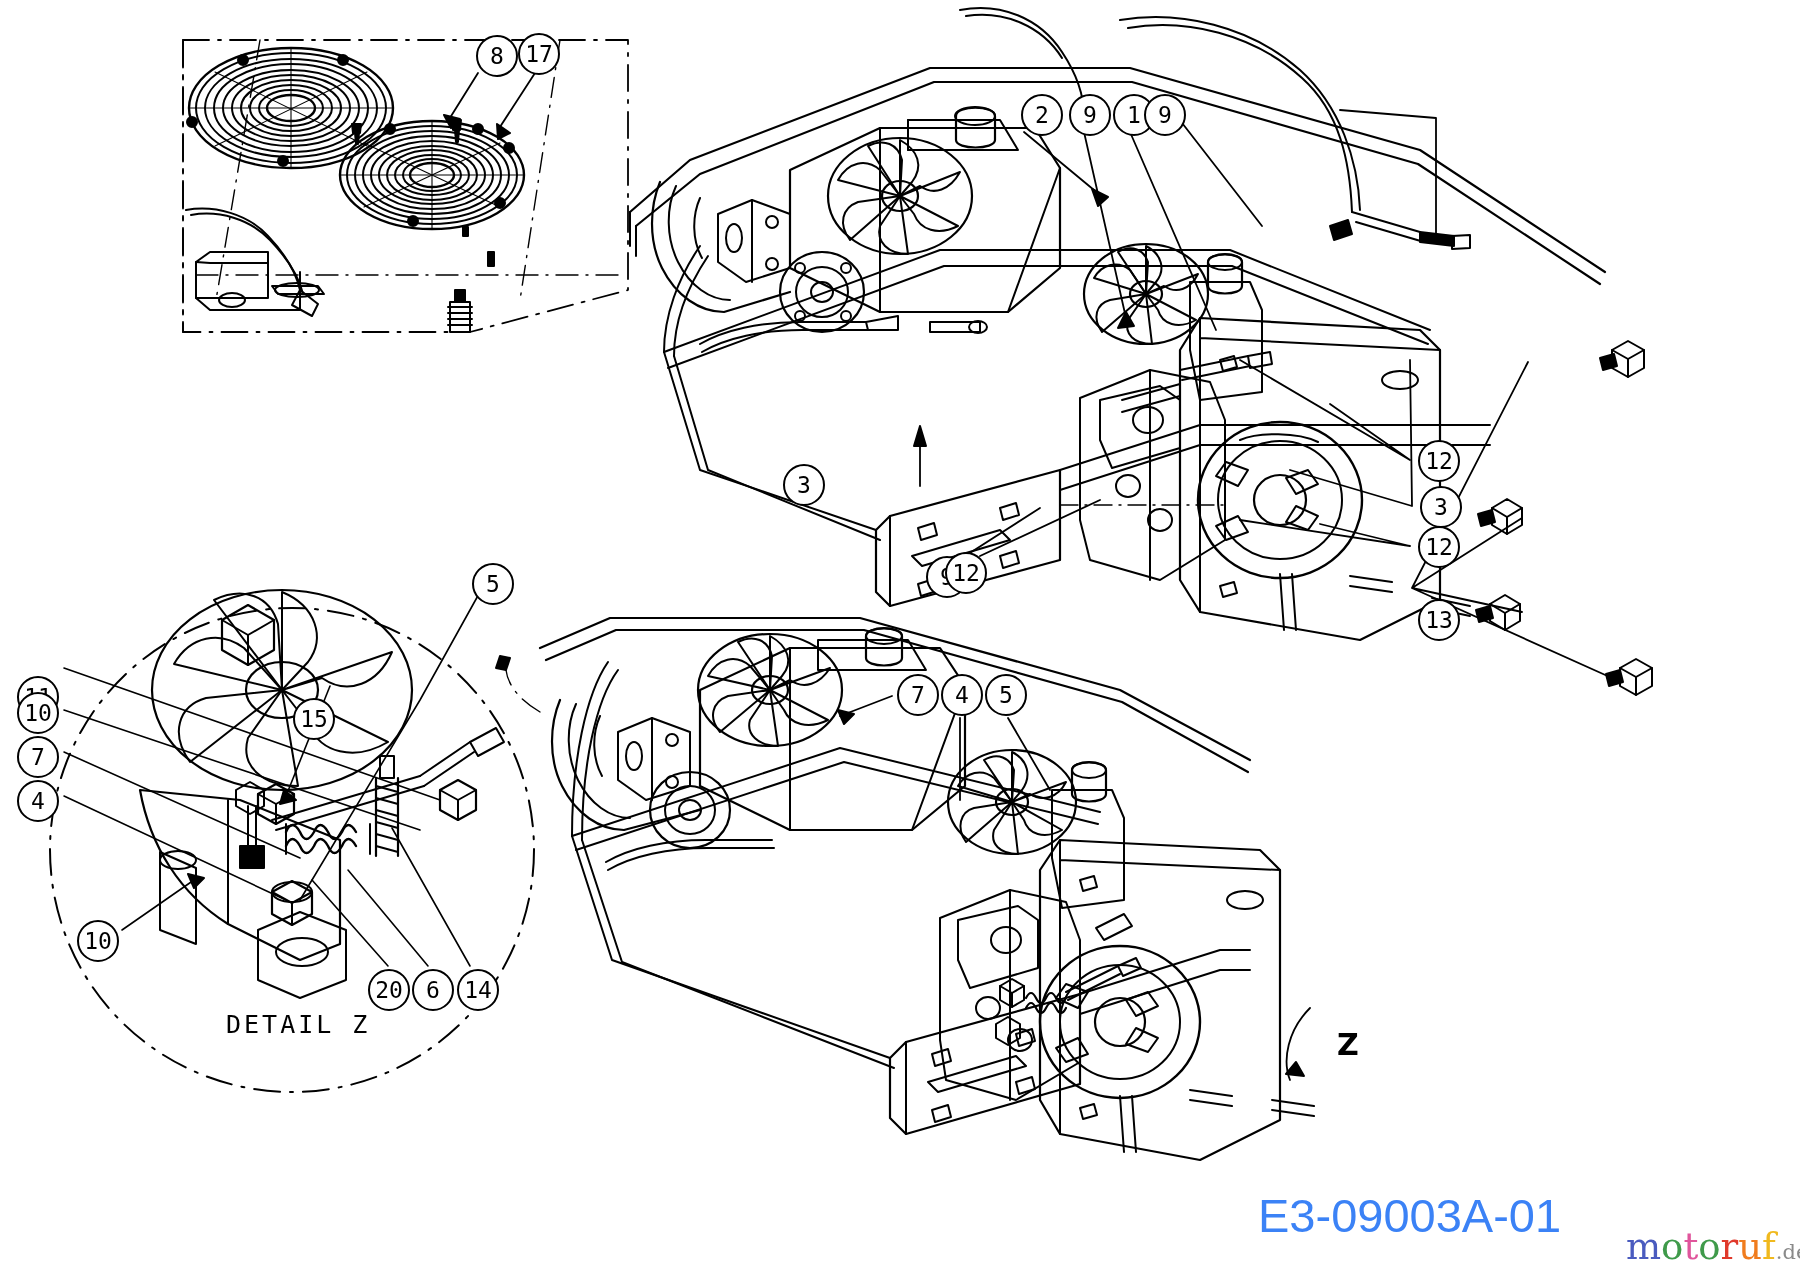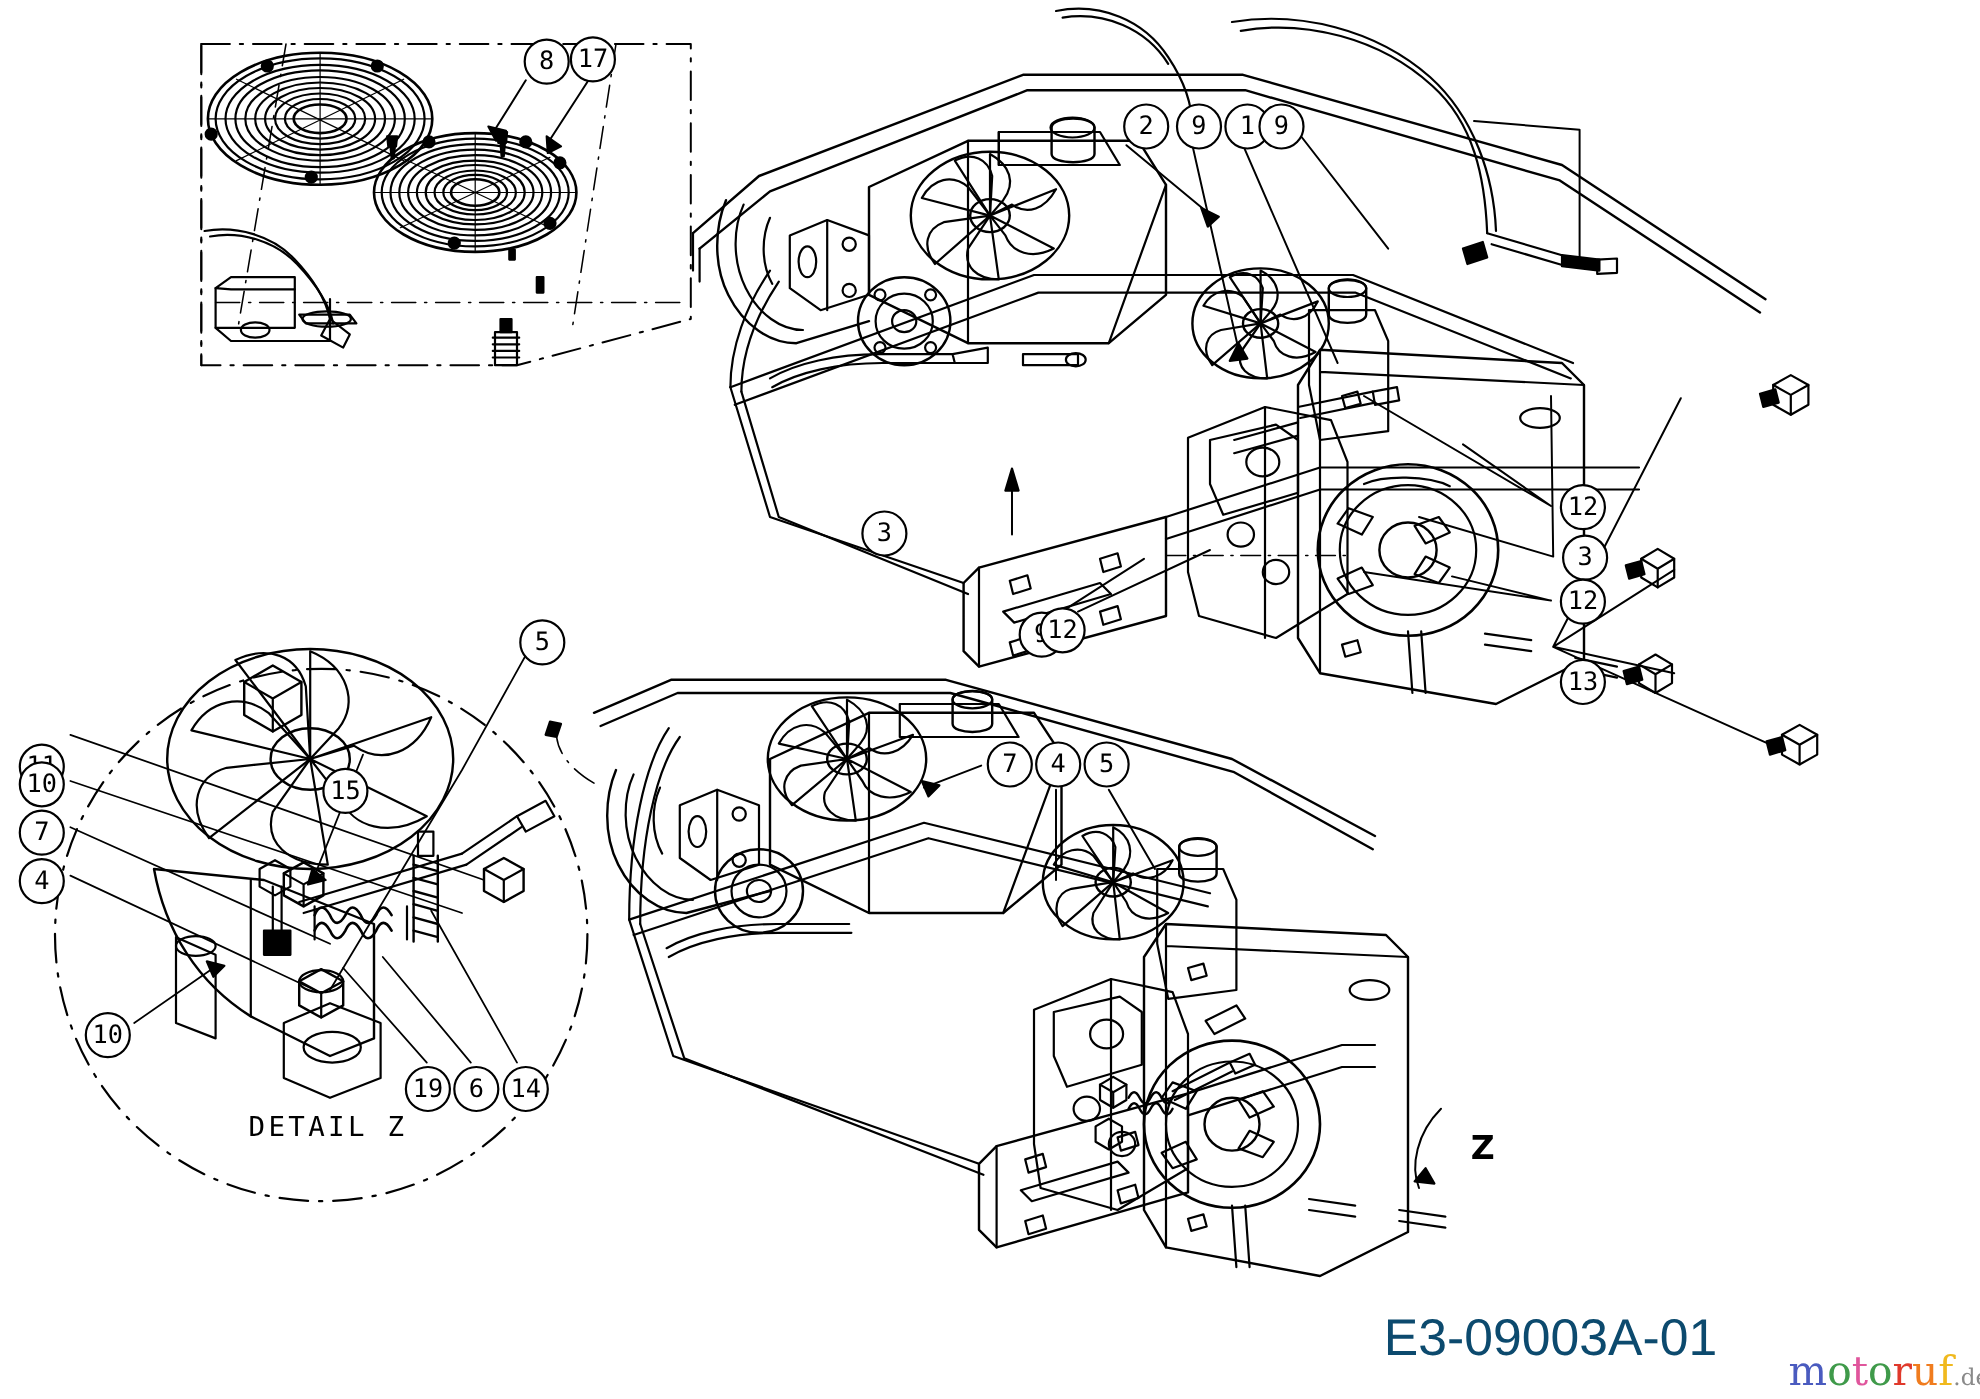--- a/index.html
+++ b/index.html
@@ -10,21 +10,21 @@
   .callout{position:absolute;border:2.5px solid #000;border-radius:50%;
            background:#fff;display:flex;align-items:center;justify-content:center;
            font-family:"DejaVu Sans Mono","Liberation Mono",monospace;
            color:#000;line-height:1;box-sizing:border-box;}
   .c-sm{width:42px;height:42px;font-size:23px;}
   .detail-label{position:absolute;font-family:"DejaVu Sans Mono","Liberation Mono",monospace;
                 font-size:25px;letter-spacing:3px;color:#000;white-space:nowrap;}
   .zone-label{position:absolute;font-family:"DejaVu Sans",sans-serif;font-size:30px;
               font-weight:600;color:#000;}
   .docnum{position:absolute;font-family:"Liberation Sans",sans-serif;font-size:47px;
-          font-weight:500;color:#0c4a6e;letter-spacing:0px;white-space:nowrap;}
+          font-weight:500;color:#3b82f6;letter-spacing:0px;white-space:nowrap;}
   .wm{position:absolute;font-family:"DejaVu Serif","Liberation Serif",serif;
       font-size:37px;white-space:nowrap;line-height:1;}
   .wm span{display:inline-block;}
   .wm .d{font-size:21px;color:#8a8a8a;}
 </style>
 </head>
 <body>
 
 <div id="sheet">
 
@@ -492,21 +492,21 @@
       <div class="callout c-sm" style="left: 1420px; top: 486px;">3</div>
       <div class="callout c-sm" style="left: 1418px; top: 526px;">12</div>
       <div class="callout c-sm" style="left: 1418px; top: 599px;">13</div>
       <div class="callout c-sm" style="left: 17px; top: 676px;">11</div>
       <div class="callout c-sm" style="left: 17px; top: 692px;">10</div>
       <div class="callout c-sm" style="left: 17px; top: 736px;">7</div>
       <div class="callout c-sm" style="left: 17px; top: 780px;">4</div>
       <div class="callout c-sm" style="left: 77px; top: 920px;">10</div>
       <div class="callout c-sm" style="left: 293px; top: 698px;">15</div>
       <div class="callout c-sm" style="left: 472px; top: 563px;">5</div>
-      <div class="callout c-sm" style="left: 368px; top: 969px;">19</div>
+      <div class="callout c-sm" style="left: 368px; top: 969px;">20</div>
       <div class="callout c-sm" style="left: 412px; top: 969px;">6</div>
       <div class="callout c-sm" style="left: 457px; top: 969px;">14</div>
       <div class="callout c-sm" style="left: 897px; top: 674px;">7</div>
       <div class="callout c-sm" style="left: 941px; top: 674px;">4</div>
       <div class="callout c-sm" style="left: 985px; top: 674px;">5</div>
     </div>
 
   <div class="detail-label" style="left:226px;top:1010px;">DETAIL Z</div>
 
   <div class="zone-label" style="left:1337px;top:1027px;">Z</div>

